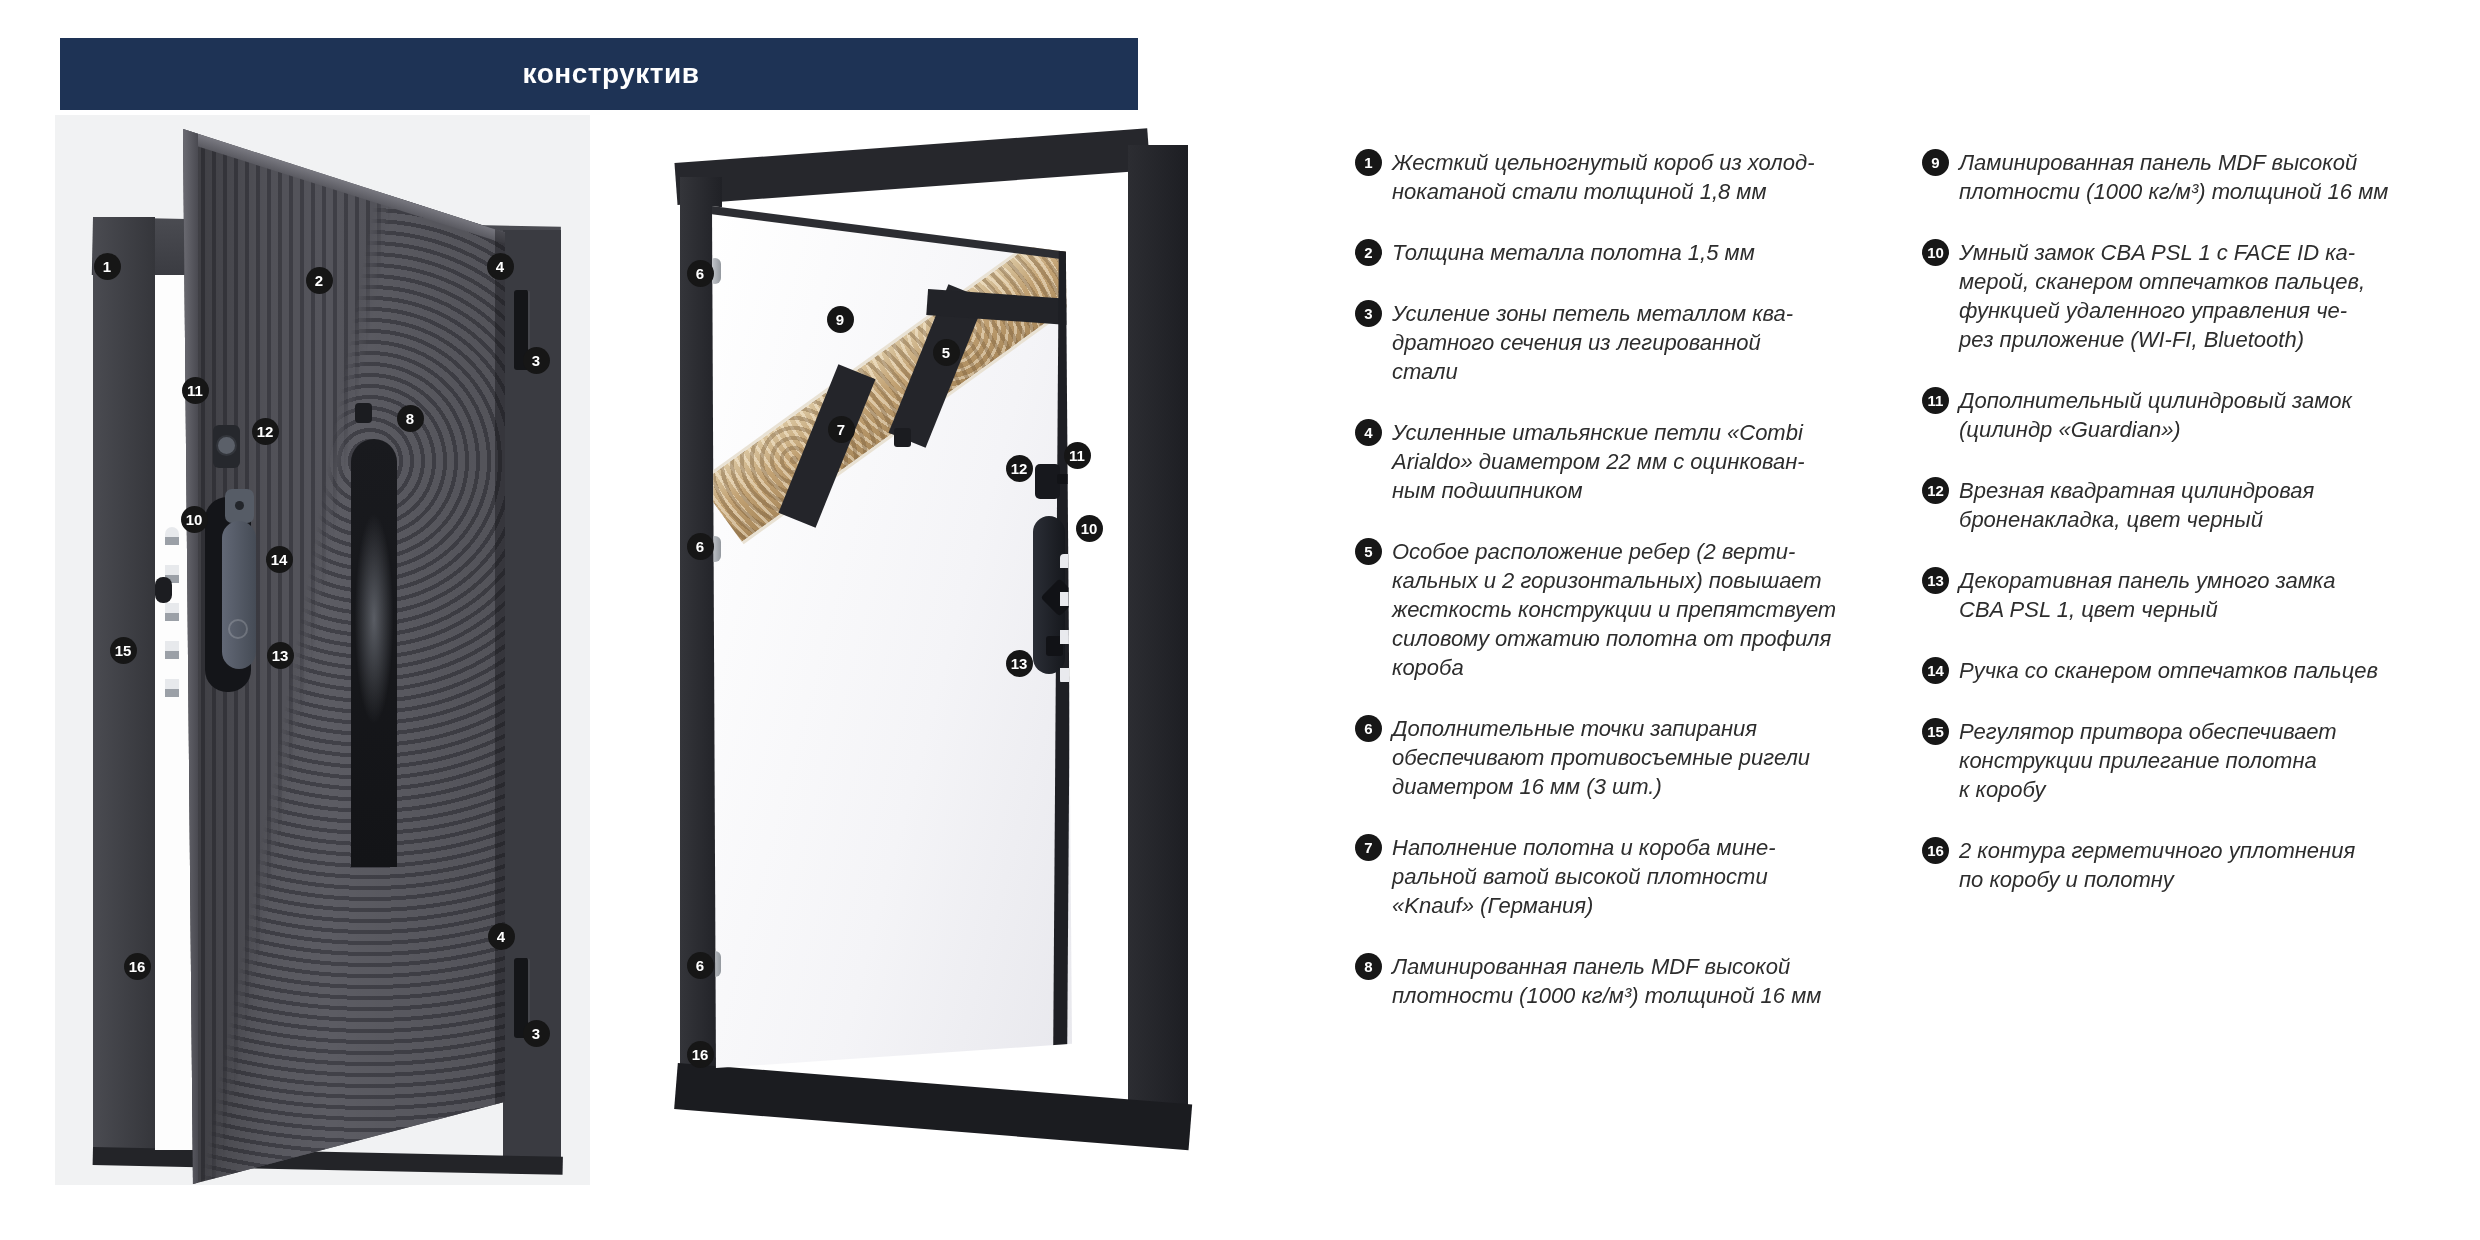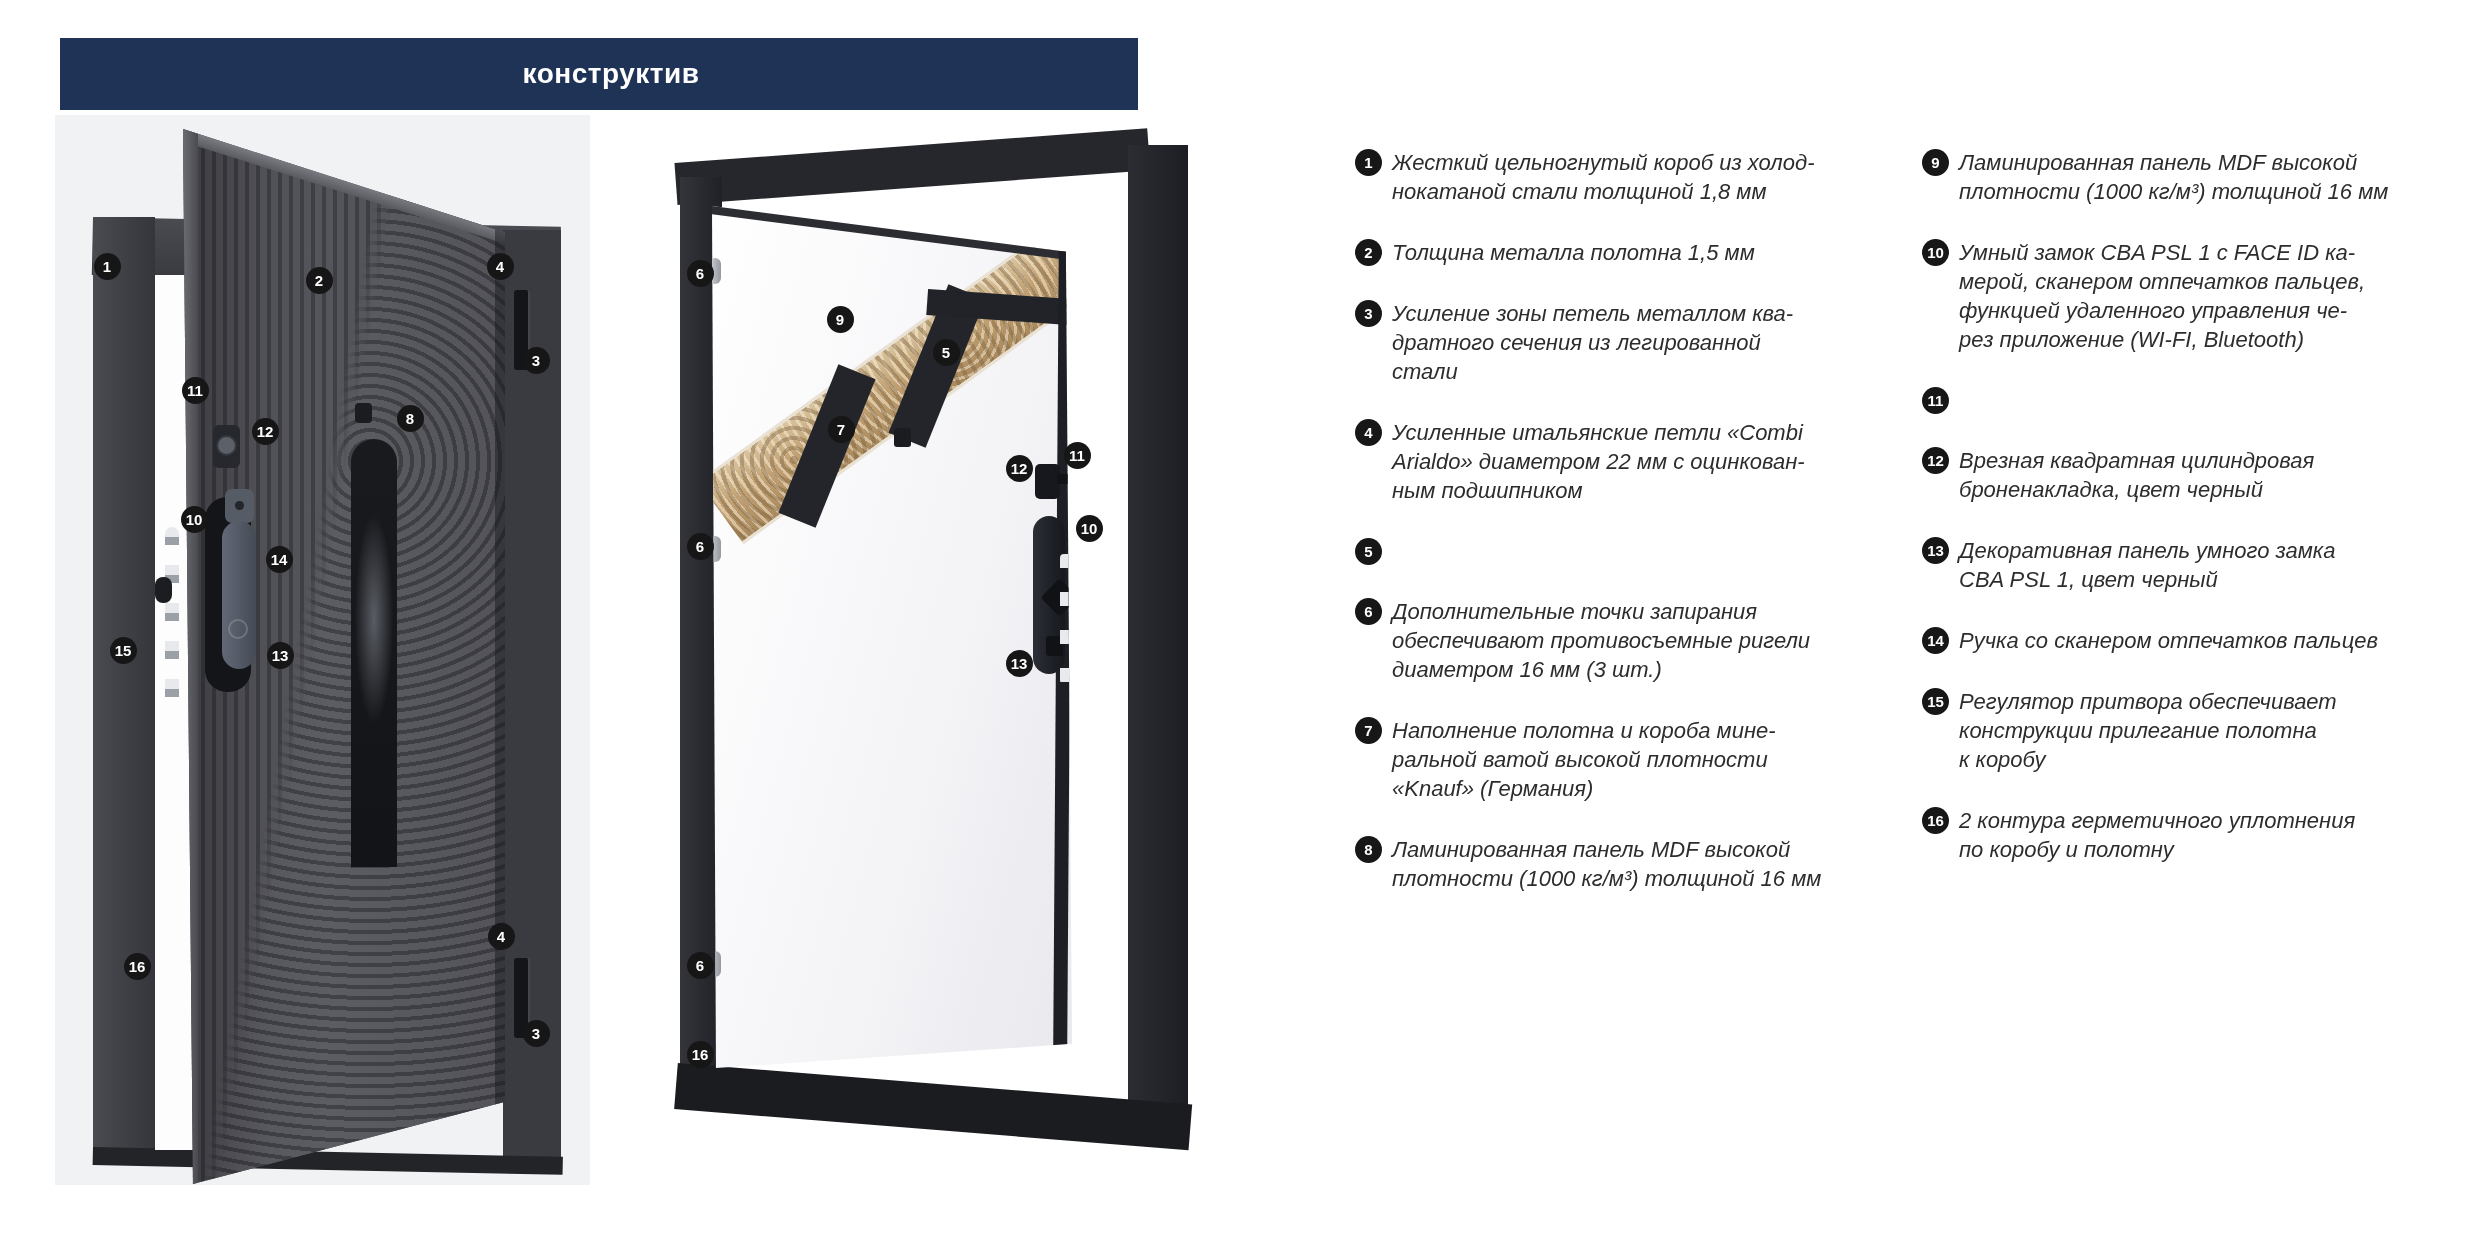--- a/index.html
+++ b/index.html
@@ -232,20 +232,25 @@
 стали</div>
       </div>
       <div class="feat">
         <span class="num">4</span>
         <div class="txt">Усиленные итальянские петли «Combi
 Arialdo» диаметром 22 мм с оцинкован-
 ным подшипником</div>
       </div>
       <div class="feat">
         <span class="num">5</span>
+        <div class="txt">Особое расположение ребер (2 верти-
+кальных и 2 горизонтальных) повышает
+жесткость конструкции и препятствует
+силовому отжатию полотна от профиля
+короба</div>
       </div>
       <div class="feat">
         <span class="num">6</span>
         <div class="txt">Дополнительные точки запирания
 обеспечивают противосъемные ригели
 диаметром 16 мм (3 шт.)</div>
       </div>
       <div class="feat">
         <span class="num">7</span>
         <div class="txt">Наполнение полотна и короба мине-
@@ -266,20 +271,22 @@
       </div>
       <div class="feat">
         <span class="num">10</span>
         <div class="txt">Умный замок CBA PSL 1 с FACE ID ка-
 мерой, сканером отпечатков пальцев,
 функцией удаленного управления че-
 рез приложение (WI-FI, Bluetooth)</div>
       </div>
       <div class="feat">
         <span class="num">11</span>
+        <div class="txt">Дополнительный цилиндровый замок
+(цилиндр «Guardian»)</div>
       </div>
       <div class="feat">
         <span class="num">12</span>
         <div class="txt">Врезная квадратная цилиндровая
 броненакладка, цвет черный</div>
       </div>
       <div class="feat">
         <span class="num">13</span>
         <div class="txt">Декоративная панель умного замка
 CBA PSL 1, цвет черный</div>

